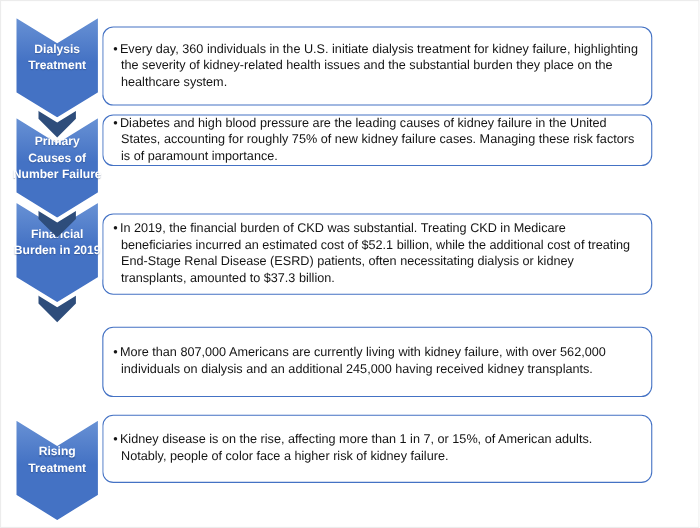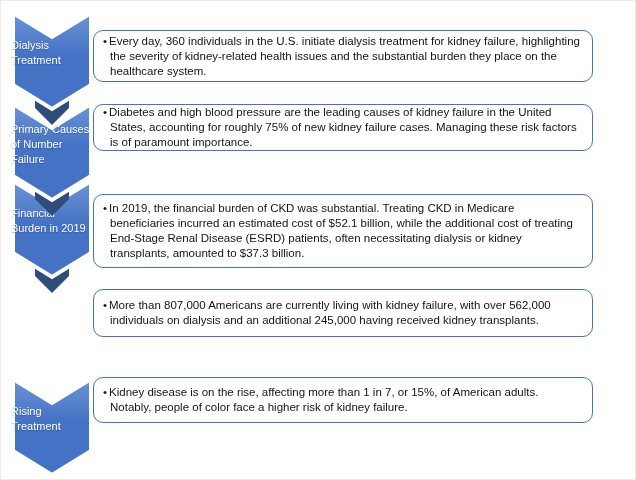--- a/index.html
+++ b/index.html
@@ -33,23 +33,24 @@
   }
   .step .chevron-label {
     position: absolute;
     top: 10px;
     left: -2px;
     width: 82px;
     height: 60px;
     display: flex;
     align-items: center;
     justify-content: center;
+    text-align: center;
     color: #ffffff;
     font-size: 11px;
-    font-weight: normal;
+    font-weight: bold;
     line-height: 15px;
     text-shadow: 0 1px 1px rgba(30,50,90,0.35);
   }
   
   .callout {
     position: absolute;
     left: 92px;
     width: 500px;
     box-sizing: border-box;
     background: #ffffff;
@@ -110,33 +111,33 @@
   </div>
 
 
   <div class="step" style="top:378px; z-index:10">
     <svg width="78" height="120" viewBox="0 0 78 120">
       <polygon points="0,0 39,24 78,0 78,72 39,96 0,72" fill="url(#cgrad)" stroke="#FFFFFF" stroke-width="4"></polygon>
     </svg>
     <div class="chevron-label">Rising Treatment</div>
   </div>
 
-  <div class="callout" style="top:29px; height:52px">
+  <div class="callout" style="top:23px; height:72px">
     <p><span class="bullet">•</span><span>Every day, 360 individuals in the U.S. initiate dialysis treatment for kidney failure, highlighting the severity of kidney-related health issues and the substantial burden they place on the healthcare system.</span></p>
   </div>
 
   <div class="callout" style="top:103px; height:47px">
     <p><span class="bullet">•</span><span>Diabetes and high blood pressure are the leading causes of kidney failure in the United States, accounting for roughly 75% of new kidney failure cases. Managing these risk factors is of paramount importance.</span></p>
   </div>
 
   <div class="callout" style="top:193px; height:74px">
     <p><span class="bullet">•</span><span>In 2019, the financial burden of CKD was substantial. Treating CKD in Medicare beneficiaries incurred an estimated cost of $52.1 billion, while the additional cost of treating End-Stage Renal Disease (ESRD) patients, often necessitating dialysis or kidney transplants, amounted to $37.3 billion.</span></p>
   </div>
 
-  <div class="callout" style="top:288px; height:48px">
+  <div class="callout" style="top:296px; height:64px">
     <p><span class="bullet">•</span><span>More than 807,000 Americans are currently living with kidney failure, with over 562,000 individuals on dialysis and an additional 245,000 having received kidney transplants.</span></p>
   </div>
 
-  <div class="callout" style="top:376px; height:46px">
+  <div class="callout" style="top:376px; height:62px">
     <p><span class="bullet">•</span><span>Kidney disease is on the rise, affecting more than 1 in 7, or 15%, of American adults. Notably, people of color face a higher risk of kidney failure.</span></p>
   </div>
 
 </div>
 
 </body></html>

